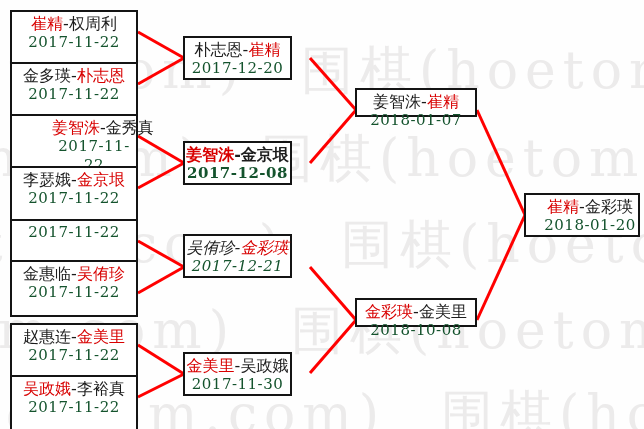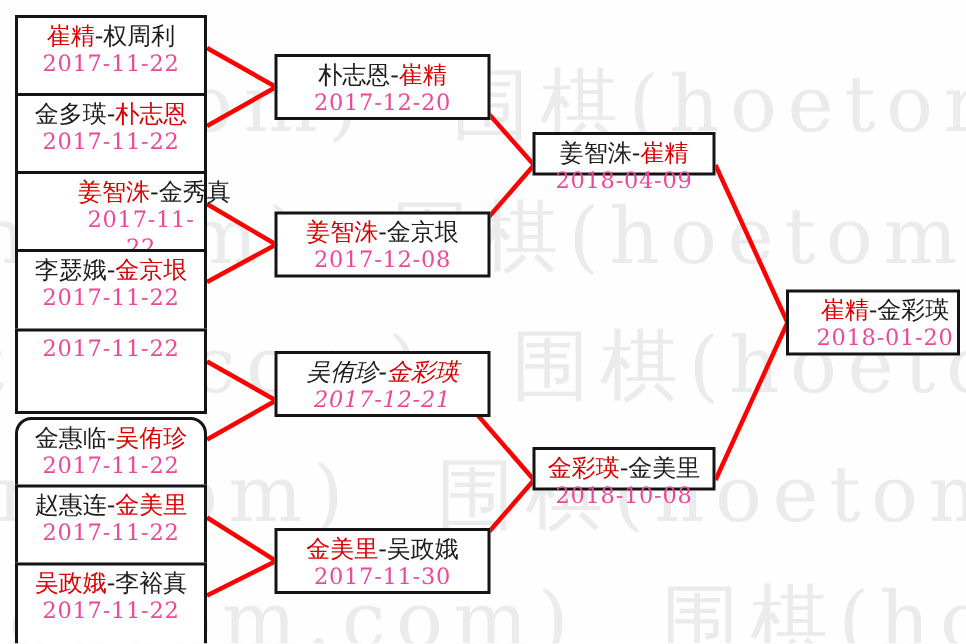--- a/index.html
+++ b/index.html
@@ -17,26 +17,26 @@
   .wm-row span{padding-right:55px;}
   
   .links{position:absolute;left:0;top:0;z-index:1;}
   
   .match{
     position:absolute;z-index:2;box-sizing:border-box;
     background:#ffffff;border:2px solid #141414;
     text-align:center;padding-top:2px;
   }
   .c1{left:10px;width:128px;height:57px;}
-  .c2{left:183px;width:144px;height:44px;}
+  .c2{left:183px;width:109px;height:44px;}
   .c3{left:355px;width:122px;height:29px;}
   .c4{left:524px;width:116px;height:44px;}
   .names{font-size:16px;line-height:19px;color:#1c1c1c;white-space:nowrap;}
   .date{
-    font-size:15px;line-height:19px;color:#ec4899;
+    font-size:15px;line-height:19px;color:#14532d;
     font-family:"DejaVu Serif",serif;letter-spacing:0.5px;
   }
   .red{color:#d80000;}
 </style>
 </head>
 <body>
 
 <div class="stage">
 
   <div class="wm-row" style="top:44px;left:-320px;"><span>围棋(hoetom.com)</span><span>围棋(hoetom.com)</span></div>
@@ -76,53 +76,53 @@
     <div class="names"><span class="nm red">姜智洙</span><span>-</span><span class="nm">金秀真</span></div>
     <div class="date">2017-11-22</div>
   </div>
   <div class="match c1" style="top:166px;">
     <div class="names"><span class="nm">李瑟娥</span><span>-</span><span class="nm red">金京垠</span></div>
     <div class="date">2017-11-22</div>
   </div>
   <div class="match c1" style="top:219px;">
     <div class="date">2017-11-22</div>
   </div>
-  <div class="match c1" style="top:278px;border-radius:11px;">
+  <div class="match c1" style="top:260px;">
     <div class="names"><span class="nm">金惠临</span><span>-</span><span class="nm red">吴侑珍</span></div>
     <div class="date">2017-11-22</div>
   </div>
   <div class="match c1" style="top:323px;">
     <div class="names"><span class="nm">赵惠连</span><span>-</span><span class="nm red">金美里</span></div>
     <div class="date">2017-11-22</div>
   </div>
   <div class="match c1" style="top:375px;">
     <div class="names"><span class="nm red">吴政娥</span><span>-</span><span class="nm">李裕真</span></div>
     <div class="date">2017-11-22</div>
   </div>
 
   <div class="match c2" style="top:36px;">
     <div class="names"><span class="nm">朴志恩</span><span>-</span><span class="nm red">崔精</span></div>
     <div class="date">2017-12-20</div>
   </div>
-  <div class="match c2" style="top:141px;">
+  <div class="match c2" style="top:141px;font-weight:bold;">
     <div class="names"><span class="nm red">姜智洙</span><span>-</span><span class="nm">金京垠</span></div>
     <div class="date">2017-12-08</div>
   </div>
   <div class="match c2" style="top:234px;font-style:italic;">
     <div class="names"><span class="nm">吴侑珍</span><span>-</span><span class="nm red">金彩瑛</span></div>
     <div class="date">2017-12-21</div>
   </div>
   <div class="match c2" style="top:352px;">
     <div class="names"><span class="nm red">金美里</span><span>-</span><span class="nm">吴政娥</span></div>
     <div class="date">2017-11-30</div>
   </div>
 
   <div class="match c3" style="top:88px;">
     <div class="names"><span class="nm">姜智洙</span><span>-</span><span class="nm red">崔精</span></div>
-    <div class="date">2018-04-09</div>
+    <div class="date">2018-01-07</div>
   </div>
   <div class="match c3" style="top:298px;">
     <div class="names"><span class="nm red">金彩瑛</span><span>-</span><span class="nm">金美里</span></div>
     <div class="date">2018-10-08</div>
   </div>
 
   <div class="match c4" style="top:193px;padding-left:16px;">
     <div class="names"><span class="nm red">崔精</span><span>-</span><span class="nm">金彩瑛</span></div>
     <div class="date">2018-01-20</div>
   </div>

